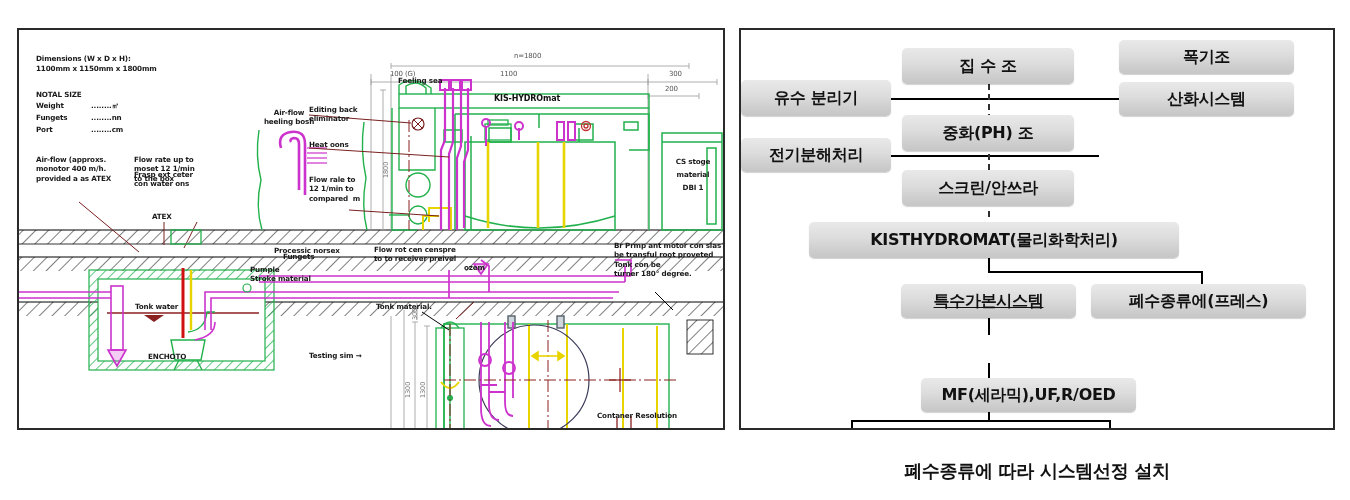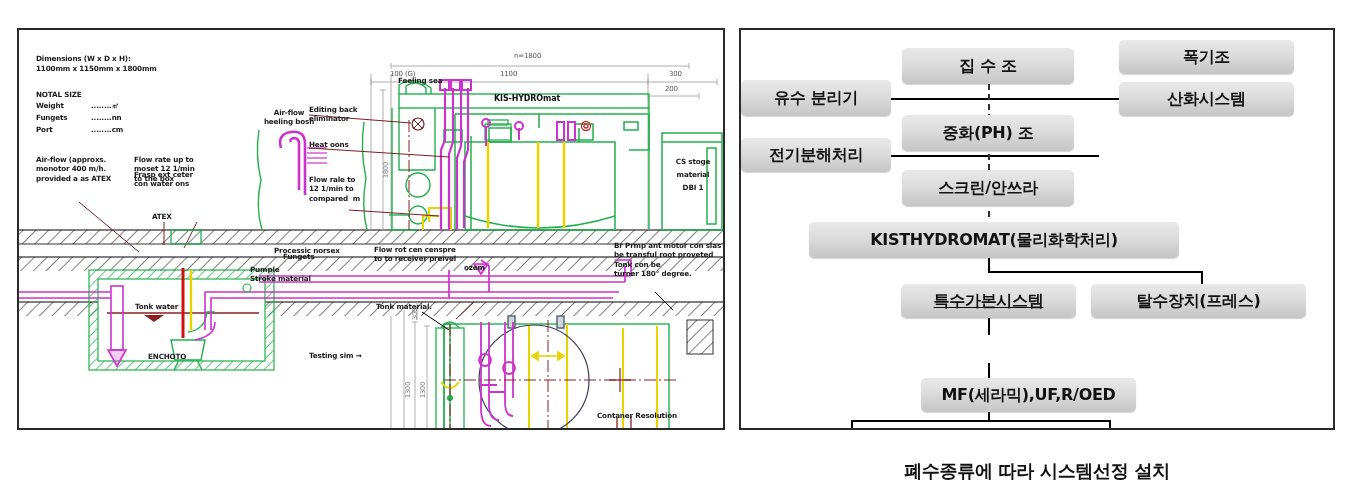--- a/index.html
+++ b/index.html
@@ -478,21 +478,21 @@
 
     <div class="fc-box" style="left:68px; top:192px; width:370px; height:36px;">
       <span>KISTHYDROMAT(물리화학처리)</span>
     </div>
 
     <div class="fc-box" style="left:160px; top:254px; width:175px; height:34px;text-decoration:underline;">
       <span>특수가본시스템</span>
     </div>
 
     <div class="fc-box" style="left:350px; top:254px; width:215px; height:34px;">
-      <span>탈수장치(프레스)</span>
+      <span>폐수종류에(프레스)</span>
     </div>
 
 
     <div class="fc-box" style="left:140px; top:348px; width:215px; height:34px;margin-left:40px;">
       <span>MF(세라믹),UF,R/OED</span>
     </div>
 
   </div>
 
   <div id="caption">폐수종류에 따라 시스템선정 설치</div>

